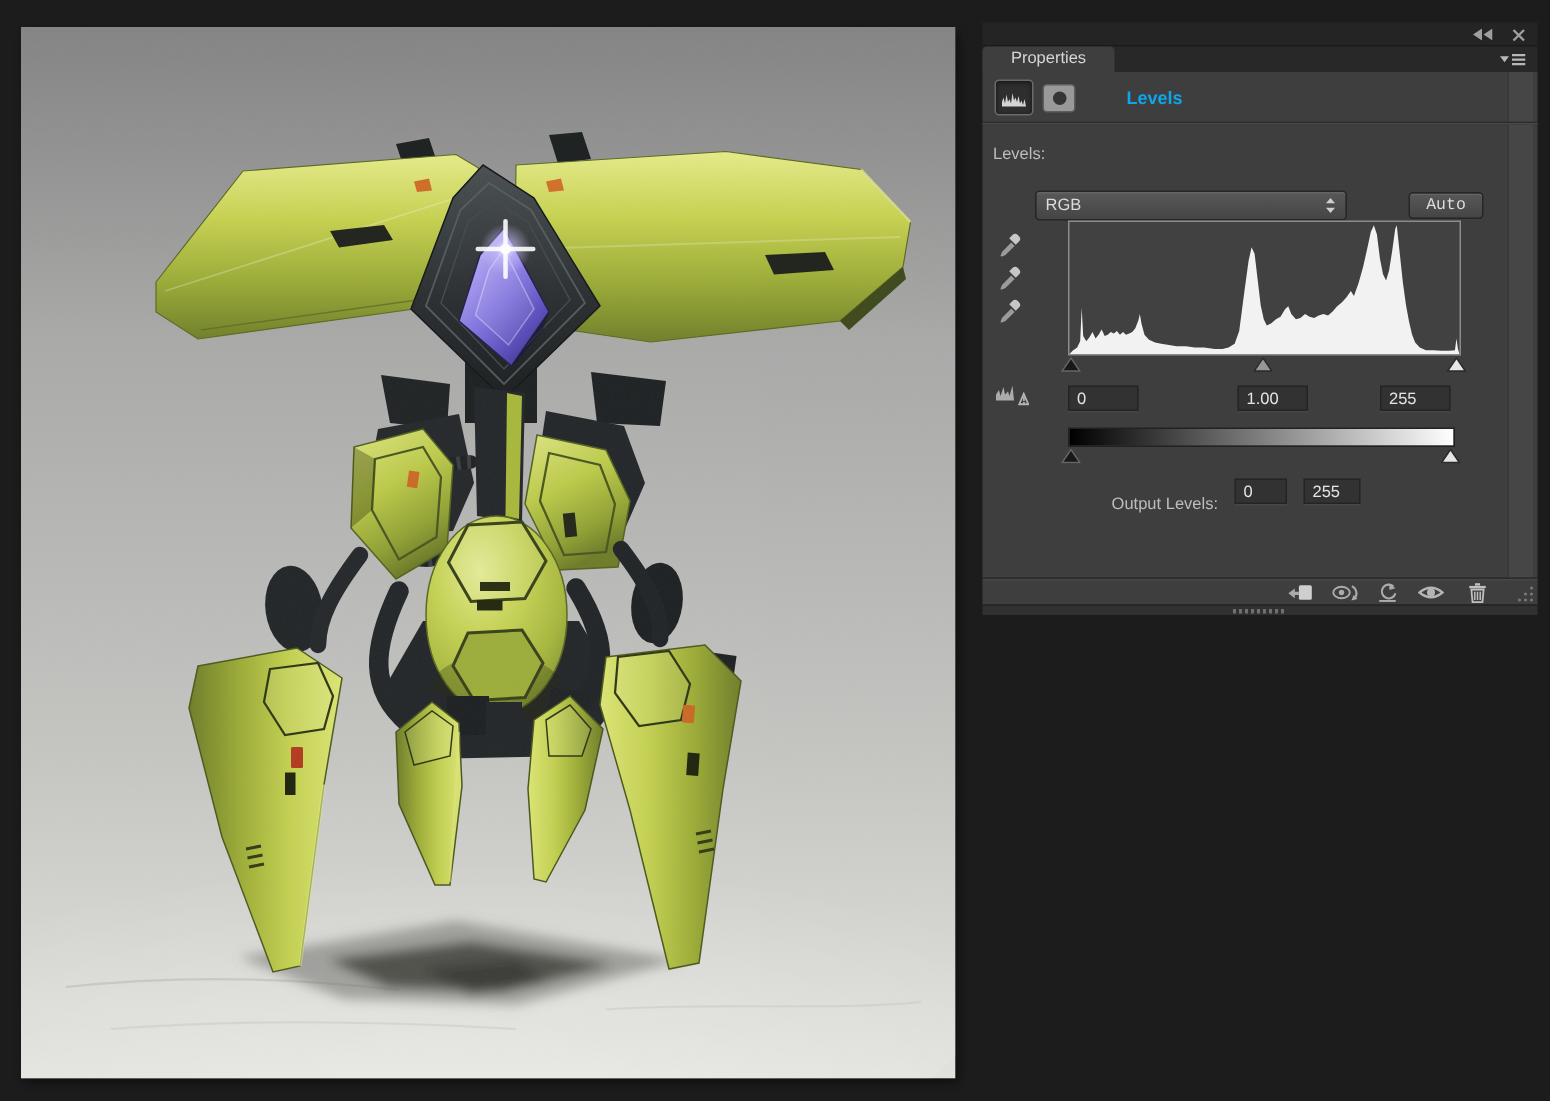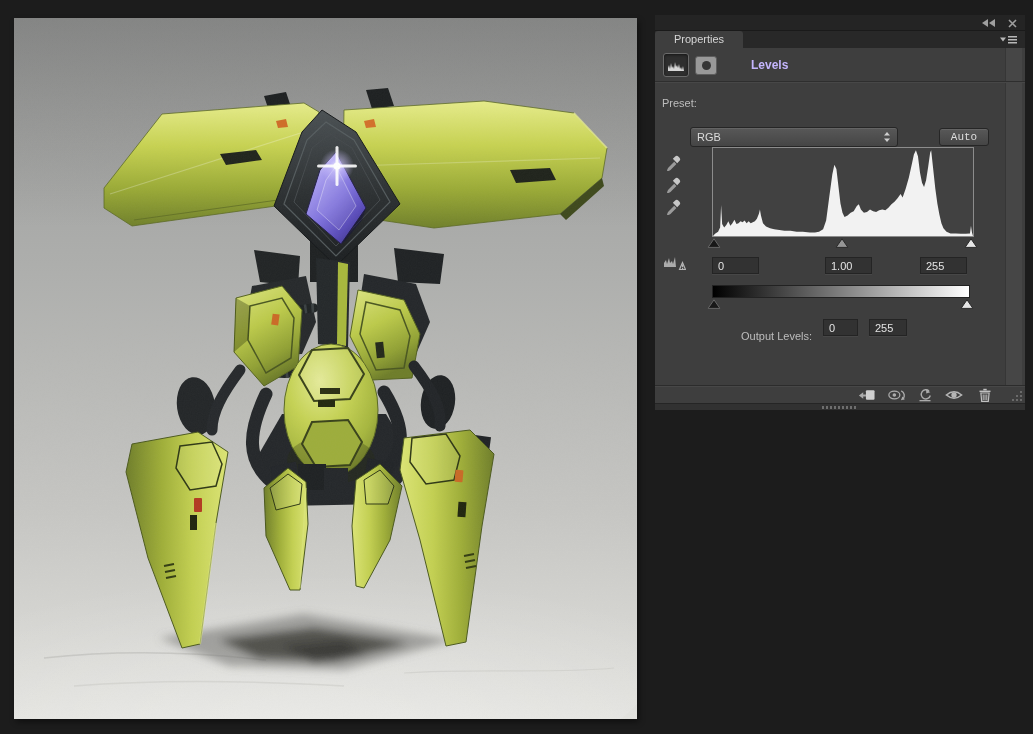--- a/index.html
+++ b/index.html
@@ -23,21 +23,21 @@
          color:#d6d6d6; text-align:center; line-height:17px; font-size:11px; cursor:pointer; }
   .panel-menu { position:absolute; right:8px; top:4px; cursor:pointer; }
   .panel-body { position:absolute; left:0; top:33px; width:370px; height:337px; background:#3e3e3e; }
   .gutter { position:absolute; right:3px; top:0; width:17px; height:337px; background:#464646; border-left:1px solid #363636; }
 
   .hdr-btn { position:absolute; left:8px; top:5px; width:26px; height:24px; background:#2e2e2e; border:1px solid #6a6a6a;
              border-radius:3px; display:flex; align-items:center; justify-content:center; box-shadow:inset 0 1px 3px rgba(0,0,0,.55); cursor:pointer; }
   .hdr-mask { position:absolute; left:40px; top:8px; width:22px; height:19px; background:#999; border:1px solid #5d5d5d;
               border-radius:3px; display:flex; align-items:center; justify-content:center; cursor:pointer; }
   .hdr-mask .dot { width:9px; height:9px; border-radius:50%; background:#353535; }
-  .panel-title { position:absolute; left:68px; top:10px; font-weight:bold; font-size:12px; color:#c4b5fd;padding-left:28px; }
+  .panel-title { position:absolute; left:68px; top:10px; font-weight:bold; font-size:12px; color:#0ea5e9;padding-left:28px; }
   .hdr-divider { position:absolute; left:0; top:33px; width:370px; height:2px; background:#2e2e2e; border-bottom:1px solid #474747; }
 
   .row-label { color:#bdbdbd; }
   .preset-label { position:absolute; left:7px; top:49px; }
   .dropdown { position:absolute; height:20px; background:linear-gradient(#585858,#454545);
               border:1px solid #262626; border-radius:3px; box-shadow:inset 0 1px 0 rgba(255,255,255,.08);
               color:#dcdcdc; display:flex; align-items:center; padding:0 6px; cursor:pointer; }
   .dropdown .dd-text { flex:1; overflow:hidden; white-space:nowrap; }
   .dd-preset { left:44px; top:44px; width:291px; }
   .dd-channel { left:35px; top:79px; width:208px; }
@@ -312,21 +312,21 @@
         <svg width="18" height="13" viewBox="0 0 18 13">
           <polygon points="1,12 1,9 2,6 3,10 4,4 5,9 6,7 7,10 8,3 9,8 10,6 11,9 12,5 13,10 14,8 15,11 16,7 17,12" fill="#d5d5d5"></polygon>
         </svg>
       </div>
       <div class="hdr-mask">
         <span class="dot"></span>
       </div>
       <div class="panel-title">Levels</div>
       <div class="hdr-divider"></div>
 
-      <span class="row-label preset-label">Preset:</span>
+      <span class="row-label preset-label">Levels:</span>
 
       <div class="dropdown dd-channel">
         <span class="dd-text">RGB</span>
         <svg width="8" height="12" viewBox="0 0 8 12">
           <path d="M4 1 L7 4.5 H1 Z" fill="#cfcfcf"></path>
             <path d="M4 11 L1 7.5 H7 Z" fill="#cfcfcf"></path>
         </svg>
       </div>
       <button class="btn-auto">Auto</button>
 

